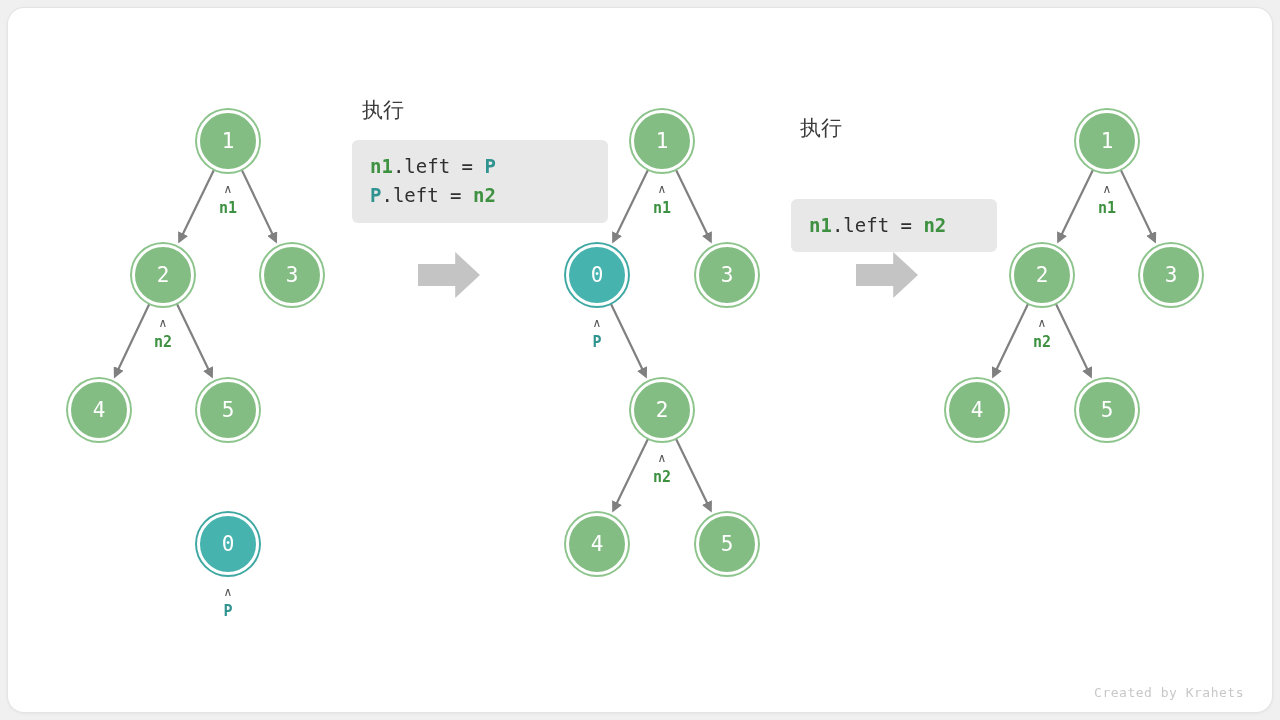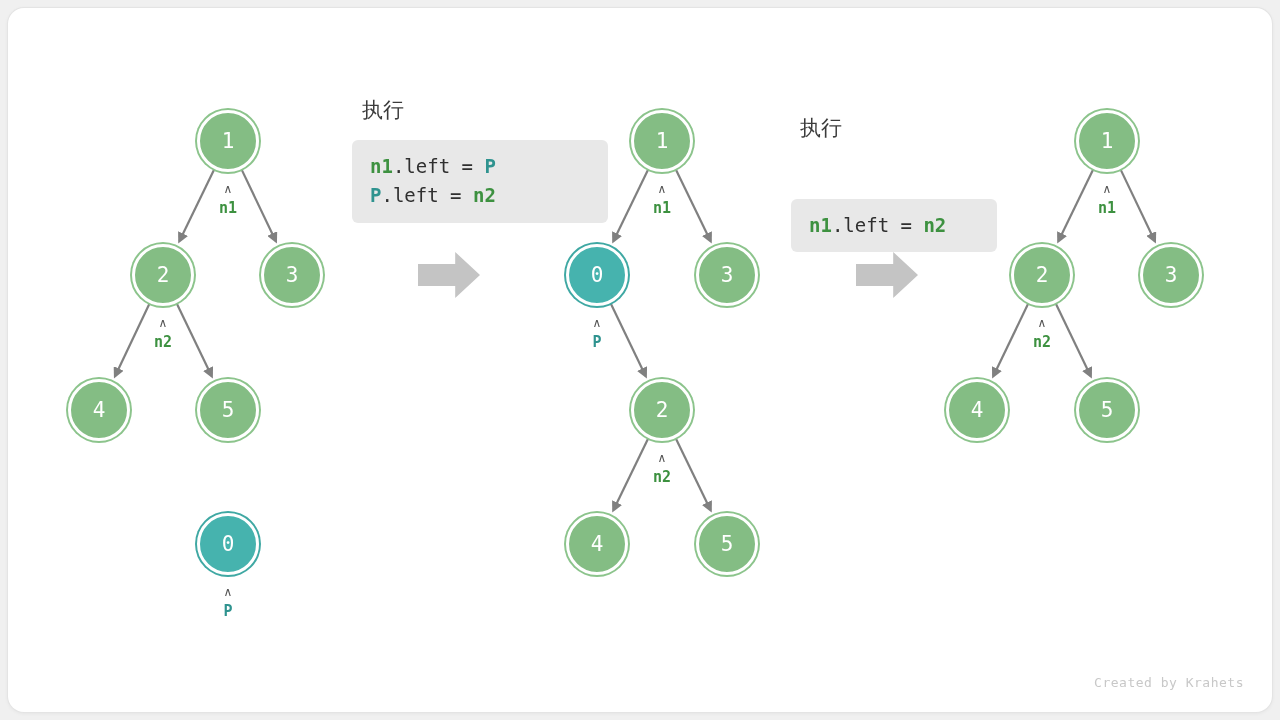--- a/index.html
+++ b/index.html
@@ -108,21 +108,21 @@
     white-space: pre;
     box-sizing: border-box;
   }
   .code-box .tok-var  { color: #3d9140; font-weight: bold; }
   .code-box .tok-ptr  { color: #2f938f; font-weight: bold; }
   .code-box .tok-plain{ color: #2f2f2f; }
 
   .credit {
     position: absolute;
     right: 36px;
-    bottom: 30px;
+    bottom: 20px;
     font-family: "DejaVu Sans Mono", monospace;
     font-size: 13px;
     color: #c8c8c8;
     letter-spacing: 0.5px;
     white-space: nowrap;
   }
 </style>
 </head>
 <body>
 

